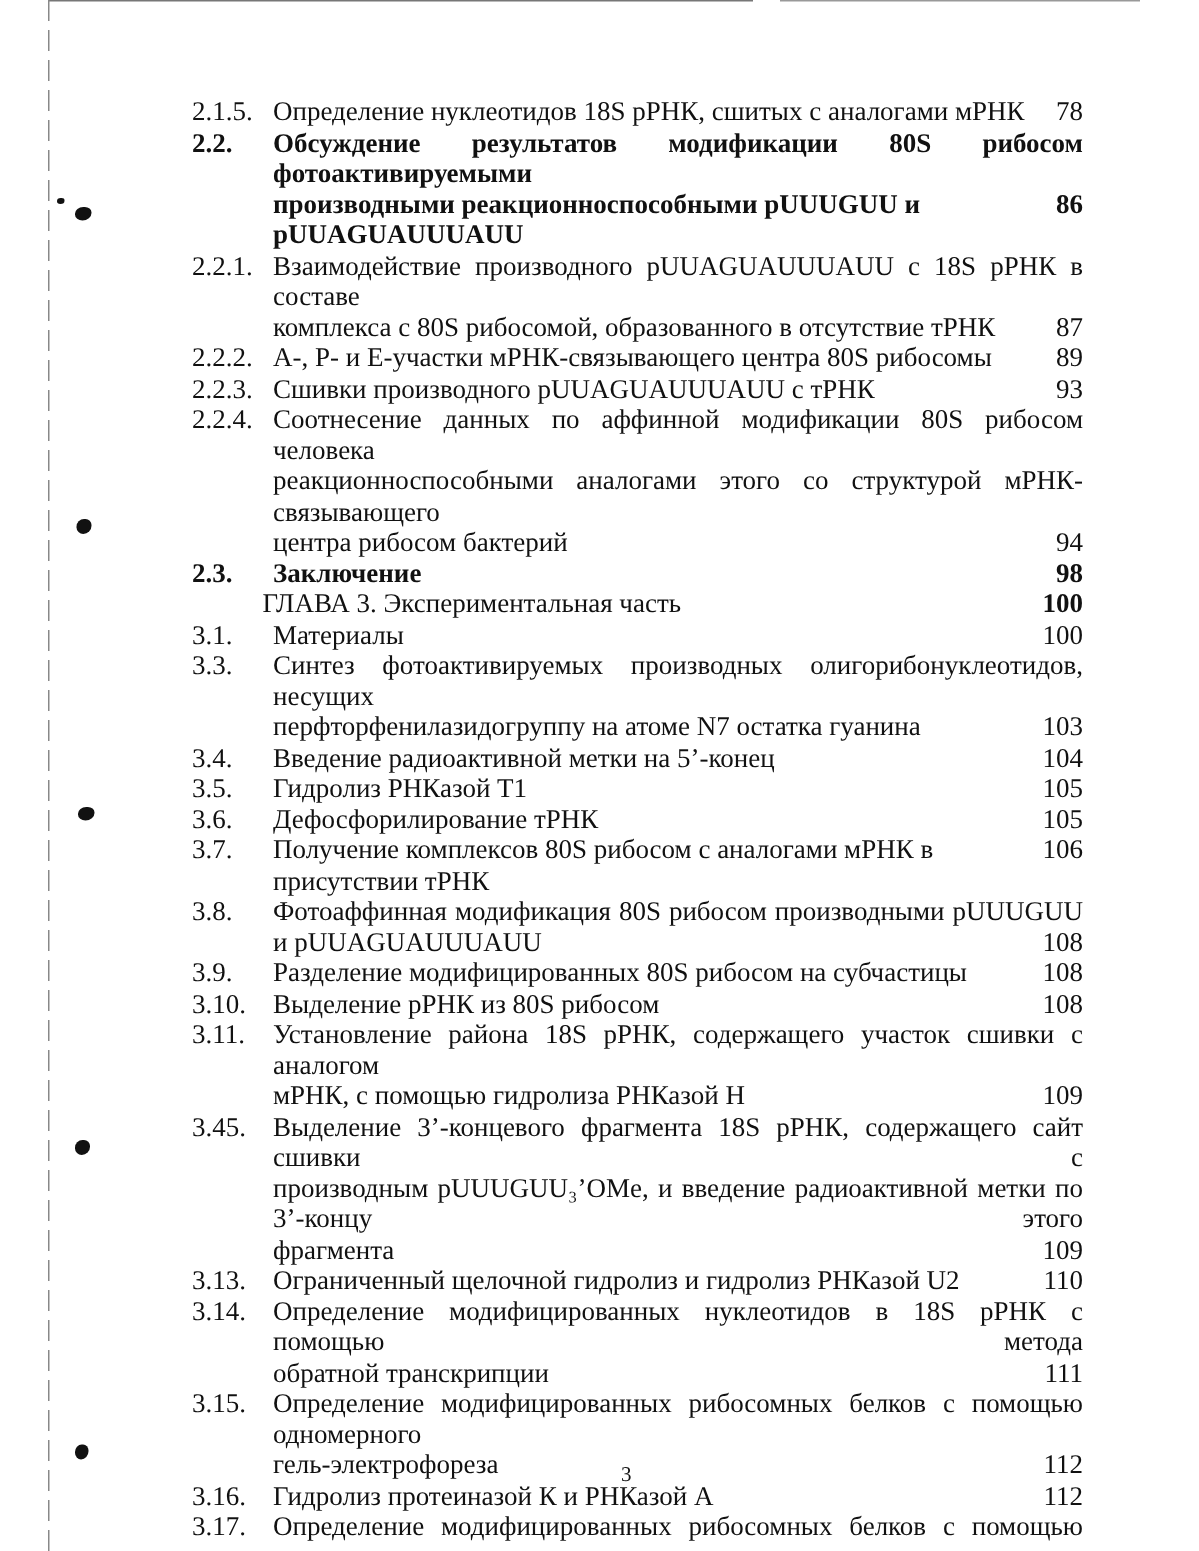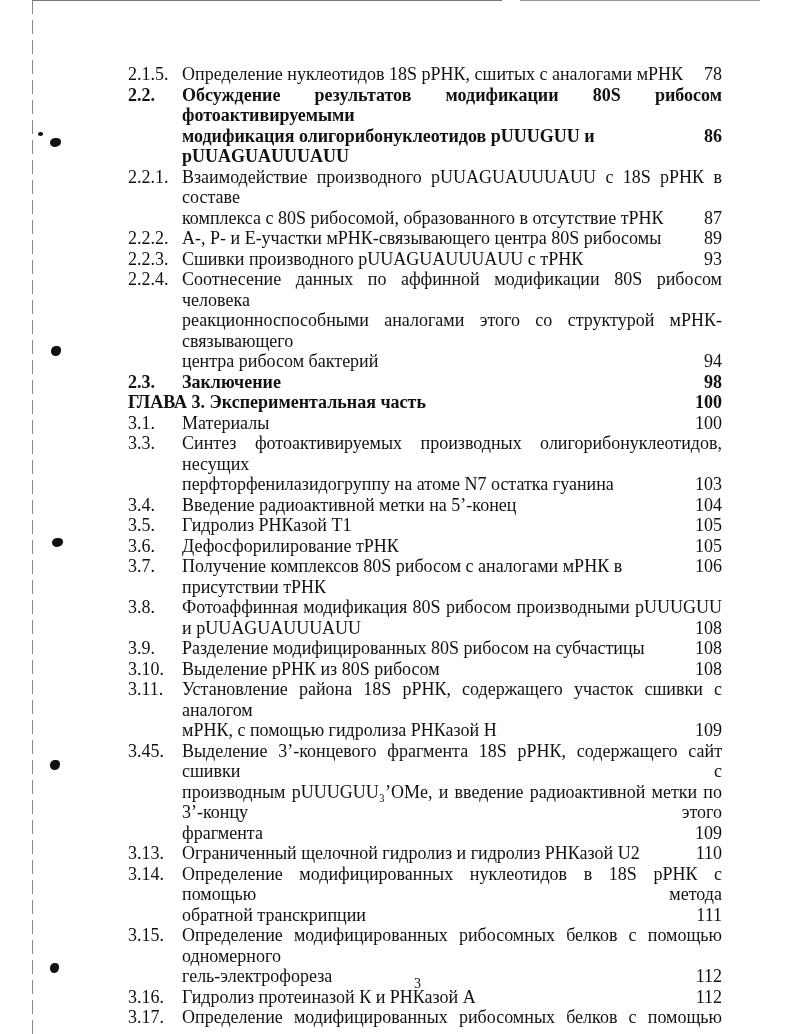--- a/index.html
+++ b/index.html
@@ -14,21 +14,21 @@
     .blot { position: absolute; background: #111; border-radius: 50% 40% 55% 45%; }
     .toc { position: absolute; left: 128px; top: 64px; width: 594px; font-size: 18px; }
     .row { display: flex; align-items: flex-start; line-height: 20.5px; }
     .num { width: 54px; flex: none; }
     .body { flex: 1; display: flex; flex-direction: column; }
     .line { display: flex; justify-content: flex-end; }
     .line .txt { flex: 1; }
     .line.justify .txt { text-align: justify; text-align-last: justify; }
     .pg { flex: none; text-align: right; min-width: 28px; padding-left: 6px; }
     .bold { font-weight: bold; }
-    .chapter .txt { font-weight: bold; }
+    .chapter .txt { font-weight: normal; margin-left: 47px; }
     .page-number { position: absolute; left: 414px; top: 976px; font-size: 14px; }
   </style>
 </head>
 <body>
 
 <div class="top-edge"></div>
 <div class="top-edge2"></div>
 <div class="left-edge"></div>
 
 <div class="blot" style="left:50px;top:138px;width:11px;height:9px;"></div>
@@ -48,21 +48,21 @@
         </div>
       </div>
     </div>
     <div class="row bold">
       <div class="num">2.2.</div>
       <div class="body">
         <div class="line justify">
           <span class="txt">Обсуждение результатов модификации 80S рибосом фотоактивируемыми</span>
         </div>
         <div class="line">
-          <span class="txt">модификация олигорибонуклеотидов pUUUGUU и pUUAGUAUUUAUU</span>
+          <span class="txt">производными реакционноспособными pUUUGUU и pUUAGUAUUUAUU</span>
           <span class="pg">86</span>
         </div>
       </div>
     </div>
     <div class="row">
       <div class="num">2.2.1.</div>
       <div class="body">
         <div class="line justify">
           <span class="txt">Взаимодействие производного pUUAGUAUUUAUU с 18S рРНК в составе</span>
         </div>

